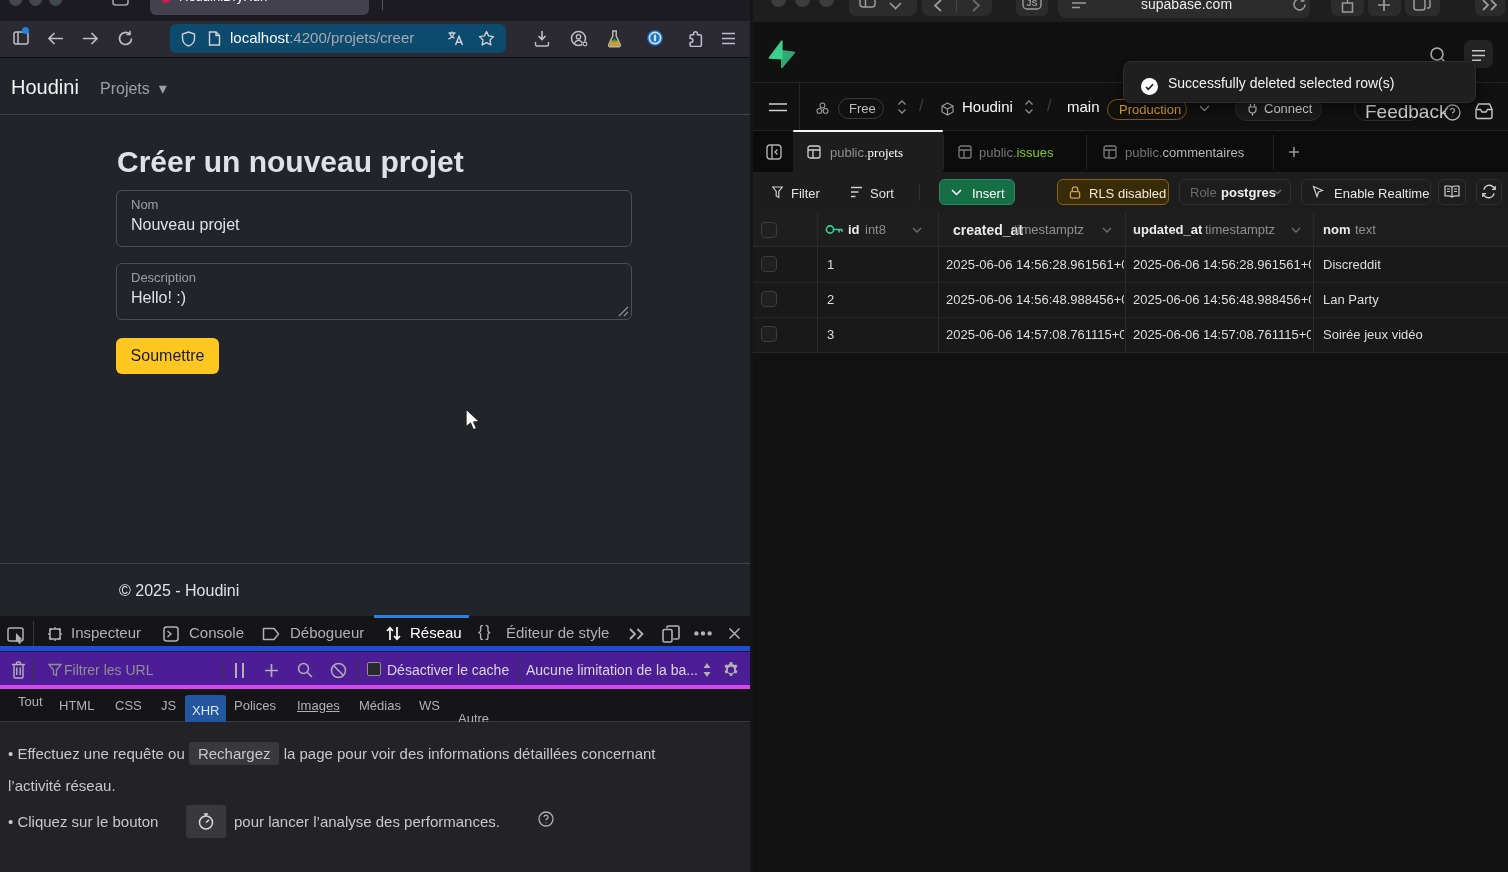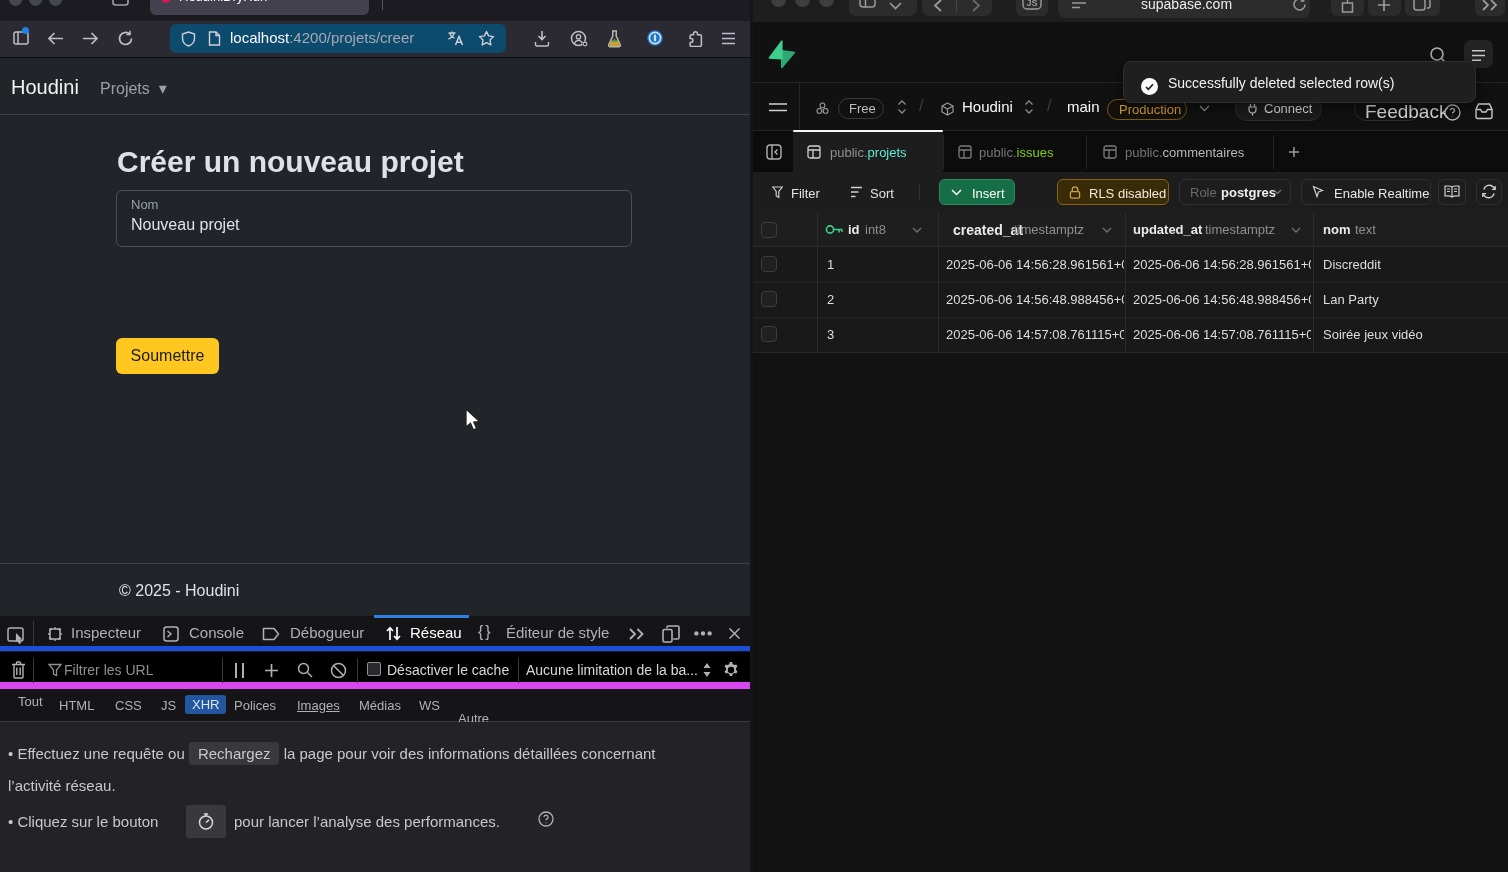--- a/index.html
+++ b/index.html
@@ -25,21 +25,21 @@
   .field .lab { position:absolute; left:14px; top:6px; font-size:13px; color:#98a0a7; }
   .field .val { position:absolute; left:14px; top:25px; font-size:16px; color:#dee2e6; }
   #btn-soumettre { position:absolute; left:116px; top:279px; width:103px; height:36px; background:#ffc720; border-radius:6px; font-size:16px; color:#1a1d20; text-align:center; line-height:36px; }
   #footerline { position:absolute; left:0; top:504px; width:753px; border-top:1px solid #3d4349; }
   #footertext { position:absolute; left:119px; top:523px; font-size:16px; color:#dee2e6; }
 
   
   #devtools { position:absolute; left:0; top:616px; width:753px; height:256px; background:#1c1c1f; color:#d7d7db; }
   #dt-tabbar { position:absolute; left:0; top:0; width:753px; height:35px; background:#151518; border-bottom:5px solid #1d4ed8; }
   .dt-tab { position:absolute; top:0; height:35px; font-size:15px; color:#b1b1b3; }
-  #dt-toolbar { position:absolute; left:0; top:36px; width:753px; height:37px; background:#000000; border-bottom:7px solid #d946ef; }
+  #dt-toolbar { position:absolute; left:0; top:36px; width:753px; height:37px; background:#4c1d95; border-bottom:4px solid #d946ef; }
   #dt-filters { position:absolute; left:0; top:74px; width:753px; height:32px; background:#151518; border-bottom:1px solid #38383d; font-size:13px; color:#b1b1b3; }
   #dt-content { position:absolute; left:0; top:106px; width:753px; height:150px; background:#232327; font-size:15px; color:#c8c8cb; }
 
   
   #right { position:absolute; left:753px; top:0; width:755px; height:872px; background:#121212; }
   #sf-topbar { position:absolute; left:0; top:0; width:755px; height:22px; background:#1e1e1e; }
   #sb-logorow { position:absolute; left:0; top:22px; width:755px; height:61px; background:#111111; border-bottom:1px solid #242424; }
   #sb-crumbrow { position:absolute; left:0; top:83px; width:755px; height:48px; background:#111111; border-bottom:1px solid #242424; }
   #sb-tabrow { position:absolute; left:0; top:131px; width:755px; height:41px; background:#0c0c0c; }
   #sb-toolbar { position:absolute; left:0; top:172px; width:755px; height:40px; background:#1d1d1d; }
@@ -129,20 +129,27 @@
   <div id="page">
     <div id="navbar">
       <div id="brand">Houdini</div>
       <div id="projets">Projets&nbsp;&nbsp;▾</div>
     </div>
     <h1 class="big">Créer un nouveau projet</h1>
     <div class="field" style="top:131px;">
       <div class="lab">Nom</div>
         <div class="val">Nouveau projet</div>
     </div>
+    <div class="field" style="top:204px;">
+      <div class="lab">Description</div>
+        <div class="val">Hello! :)</div>
+      <svg class="abs" style="right:2px;bottom:2px;" width="12" height="12" viewBox="0 0 12 12" stroke="#8a9097" stroke-width="1.2">
+          <path d="M11 2 L2 11 M11 7 L7 11"></path>
+        </svg>
+    </div>
     <div id="btn-soumettre">Soumettre</div>
     <div id="footerline"></div>
     <div id="footertext">© 2025 - Houdini</div>
     <svg class="abs" style="left:464px;top:349px;" width="19" height="26" viewBox="0 0 19 26">
         <path d="M2 1 L2 19 L6.5 15.2 L9.3 21.8 L12.6 20.4 L9.8 14 L15.5 13.6 Z" fill="#fff" stroke="#222" stroke-width="1.3"></path>
       </svg>
   </div>
   <div id="devtools">
     <div id="dt-tabbar">
       <svg class="abs" style="left:7px;top:11px;" width="20" height="18" viewBox="0 0 20 18" fill="none" stroke="#b1b1b3" stroke-width="1.5">
@@ -224,21 +231,21 @@
         </svg>
       <svg class="abs" style="left:722px;top:9px;" width="18" height="18" viewBox="0 0 18 18" fill="#b1b1b3">
           <path d="M9 5.8 a3.2 3.2 0 1 0 0 6.4 a3.2 3.2 0 0 0 0-6.4 Z M7.8 1 h2.4 l0.4 2.1 a6.2 6.2 0 0 1 1.7 1 l2-0.7 l1.2 2.1 L14 7 a6.3 6.3 0 0 1 0 2 l1.5 1.5 l-1.2 2.1 l-2-0.7 a6.2 6.2 0 0 1-1.7 1 L10.2 15 H7.8 l-0.4-2.1 a6.2 6.2 0 0 1-1.7-1 l-2 0.7 l-1.2-2.1 L4 9 a6.3 6.3 0 0 1 0-2 L2.5 5.5 l1.2-2.1 l2 0.7 a6.2 6.2 0 0 1 1.7-1 Z" fill-rule="evenodd"></path>
         </svg>
     </div>
     <div id="dt-filters">
       <span class="abs" style="left:18px;top:4px;">Tout</span>
       <span class="abs" style="left:59px;top:8px;">HTML</span>
       <span class="abs" style="left:115px;top:8px;">CSS</span>
       <span class="abs" style="left:161px;top:8px;">JS</span>
-      <span class="abs" style="left:185px;top:5px;background:#2456a0;color:#d9e6f8;padding:2px 7px;border-radius:3px;">XHR</span>
+      <span class="abs" style="left:185px;top:5px;background:#2456a0;color:#d9e6f8;padding:8px 7px;border-radius:3px;">XHR</span>
       <span class="abs" style="left:234px;top:8px;">Polices</span>
       <span class="abs" style="left:297px;top:8px;text-decoration:underline;">Images</span>
       <span class="abs" style="left:359px;top:8px;">Médias</span>
       <span class="abs" style="left:419px;top:8px;">WS</span>
       <span class="abs" style="left:458px;top:8px;margin-top:13px;">Autre</span>
     </div>
     <div id="dt-content">
       <div class="abs" style="left:8px;top:16px;width:735px;line-height:32px;">• Effectuez une requête ou <span style="background:#38383d;border-radius:3px;padding:3px 9px;">Rechargez</span> la page pour voir des informations détaillées concernant<br>l’activité réseau.</div>
       <div class="abs" style="left:8px;top:91px;">• Cliquez sur le bouton</div>
       <div class="abs" style="left:186px;top:83px;width:40px;height:33px;background:#38383d;border-radius:3px;"></div>
@@ -373,21 +380,21 @@
         <rect x="1" y="1" width="14" height="14" rx="3"></rect>
         <path d="M6 1 V15"></path>
         <path d="M11.5 5.5 L9 8 L11.5 10.5"></path>
       </svg>
     <div class="abs" style="left:40px;top:-1px;width:150px;height:2px;background:#f5f5f5;border-radius:1px;"></div>
     <div class="abs" style="left:40px;top:1px;width:150px;height:41px;background:#1d1d1d;"></div>
     <svg class="abs" style="left:54px;top:14px;" width="14" height="14" viewBox="0 0 14 14" fill="none" stroke="#d0d0d0" stroke-width="1.3">
         <rect x="1" y="1" width="12" height="12" rx="2"></rect>
         <path d="M1 5 h12 M6 5 v8"></path>
       </svg>
-    <div class="abs" style="left:77px;top:14px;font-size:13px;color:#8f8f8f;">public.<span style="color:#5eead4;">projets</span></div>
+    <div class="abs" style="left:77px;top:14px;font-size:13px;color:#8f8f8f;">public.<span style="color:#ffffff;font-family:Liberation Serif, serif;">projets</span></div>
     <div class="abs" style="left:190px;top:4px;width:1px;height:34px;background:#262626;"></div>
     <svg class="abs" style="left:205px;top:14px;" width="14" height="14" viewBox="0 0 14 14" fill="none" stroke="#7a7a7a" stroke-width="1.3">
         <rect x="1" y="1" width="12" height="12" rx="2"></rect>
         <path d="M1 5 h12 M6 5 v8"></path>
       </svg>
     <div class="abs" style="left:226px;top:14px;font-size:13px;color:#757575;">public.<span style="color:#84cc16;">issues</span></div>
     <div class="abs" style="left:333px;top:4px;width:1px;height:34px;background:#262626;"></div>
     <svg class="abs" style="left:350px;top:14px;" width="14" height="14" viewBox="0 0 14 14" fill="none" stroke="#7a7a7a" stroke-width="1.3">
         <rect x="1" y="1" width="12" height="12" rx="2"></rect>
         <path d="M1 5 h12 M6 5 v8"></path>

